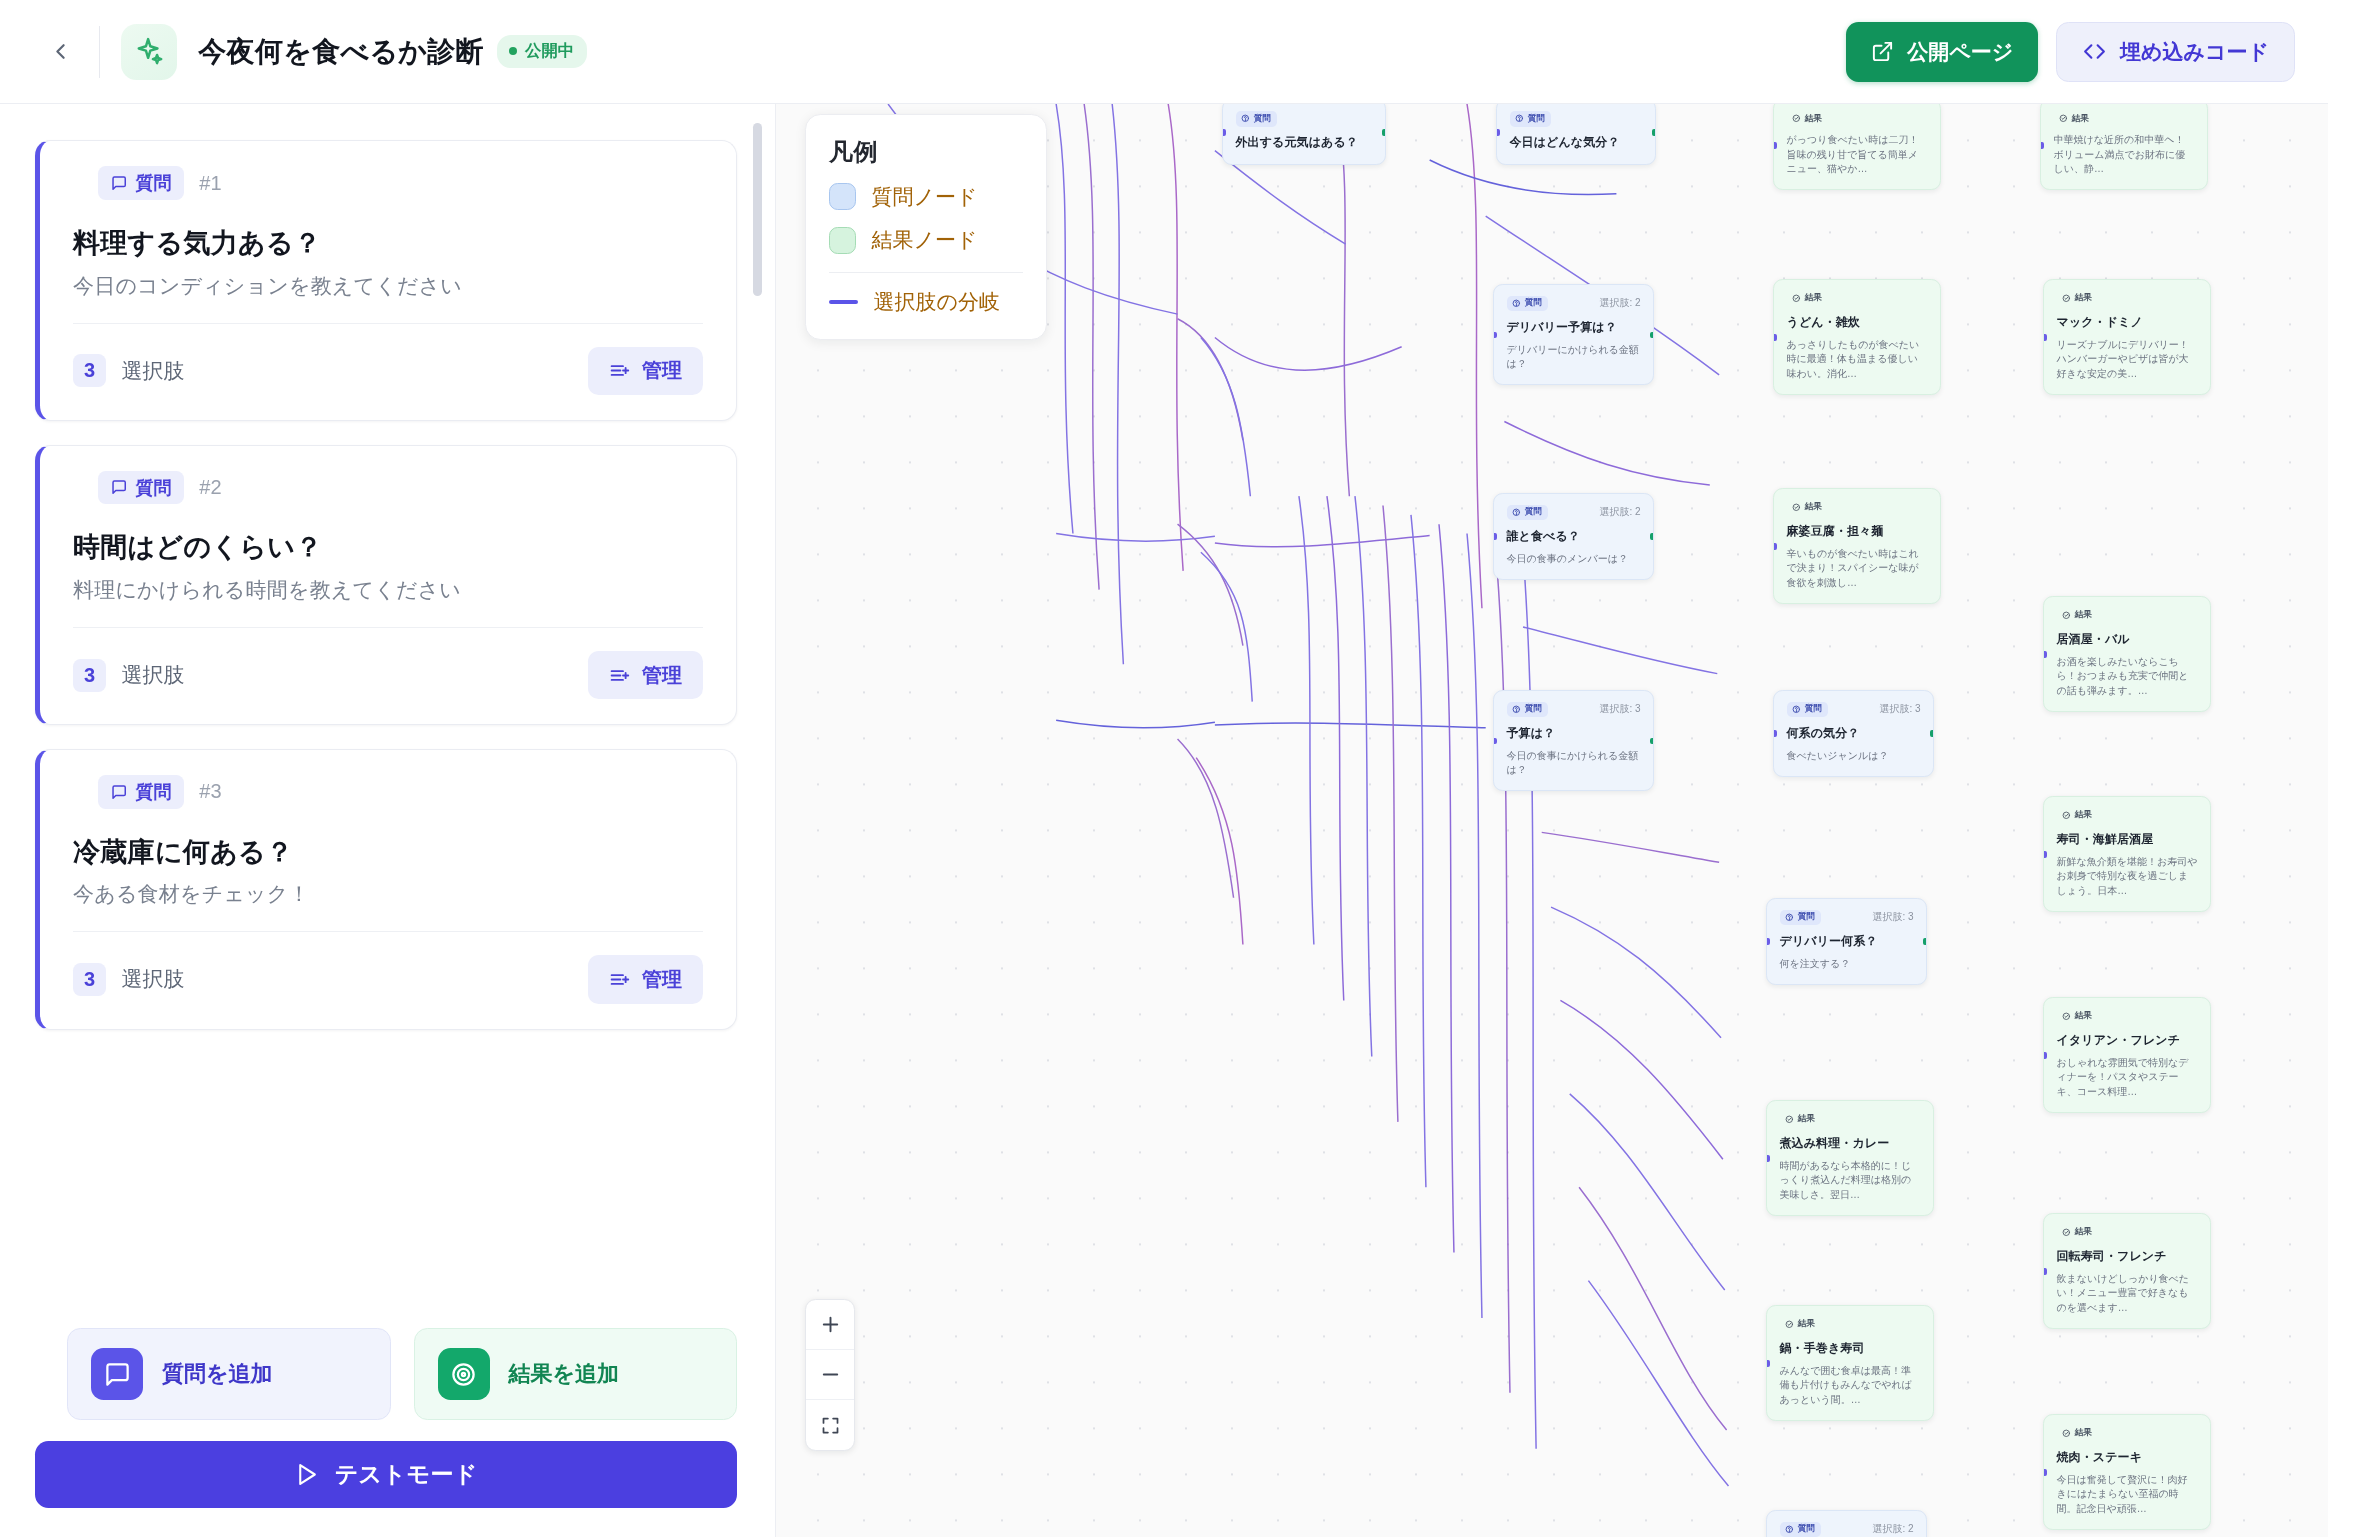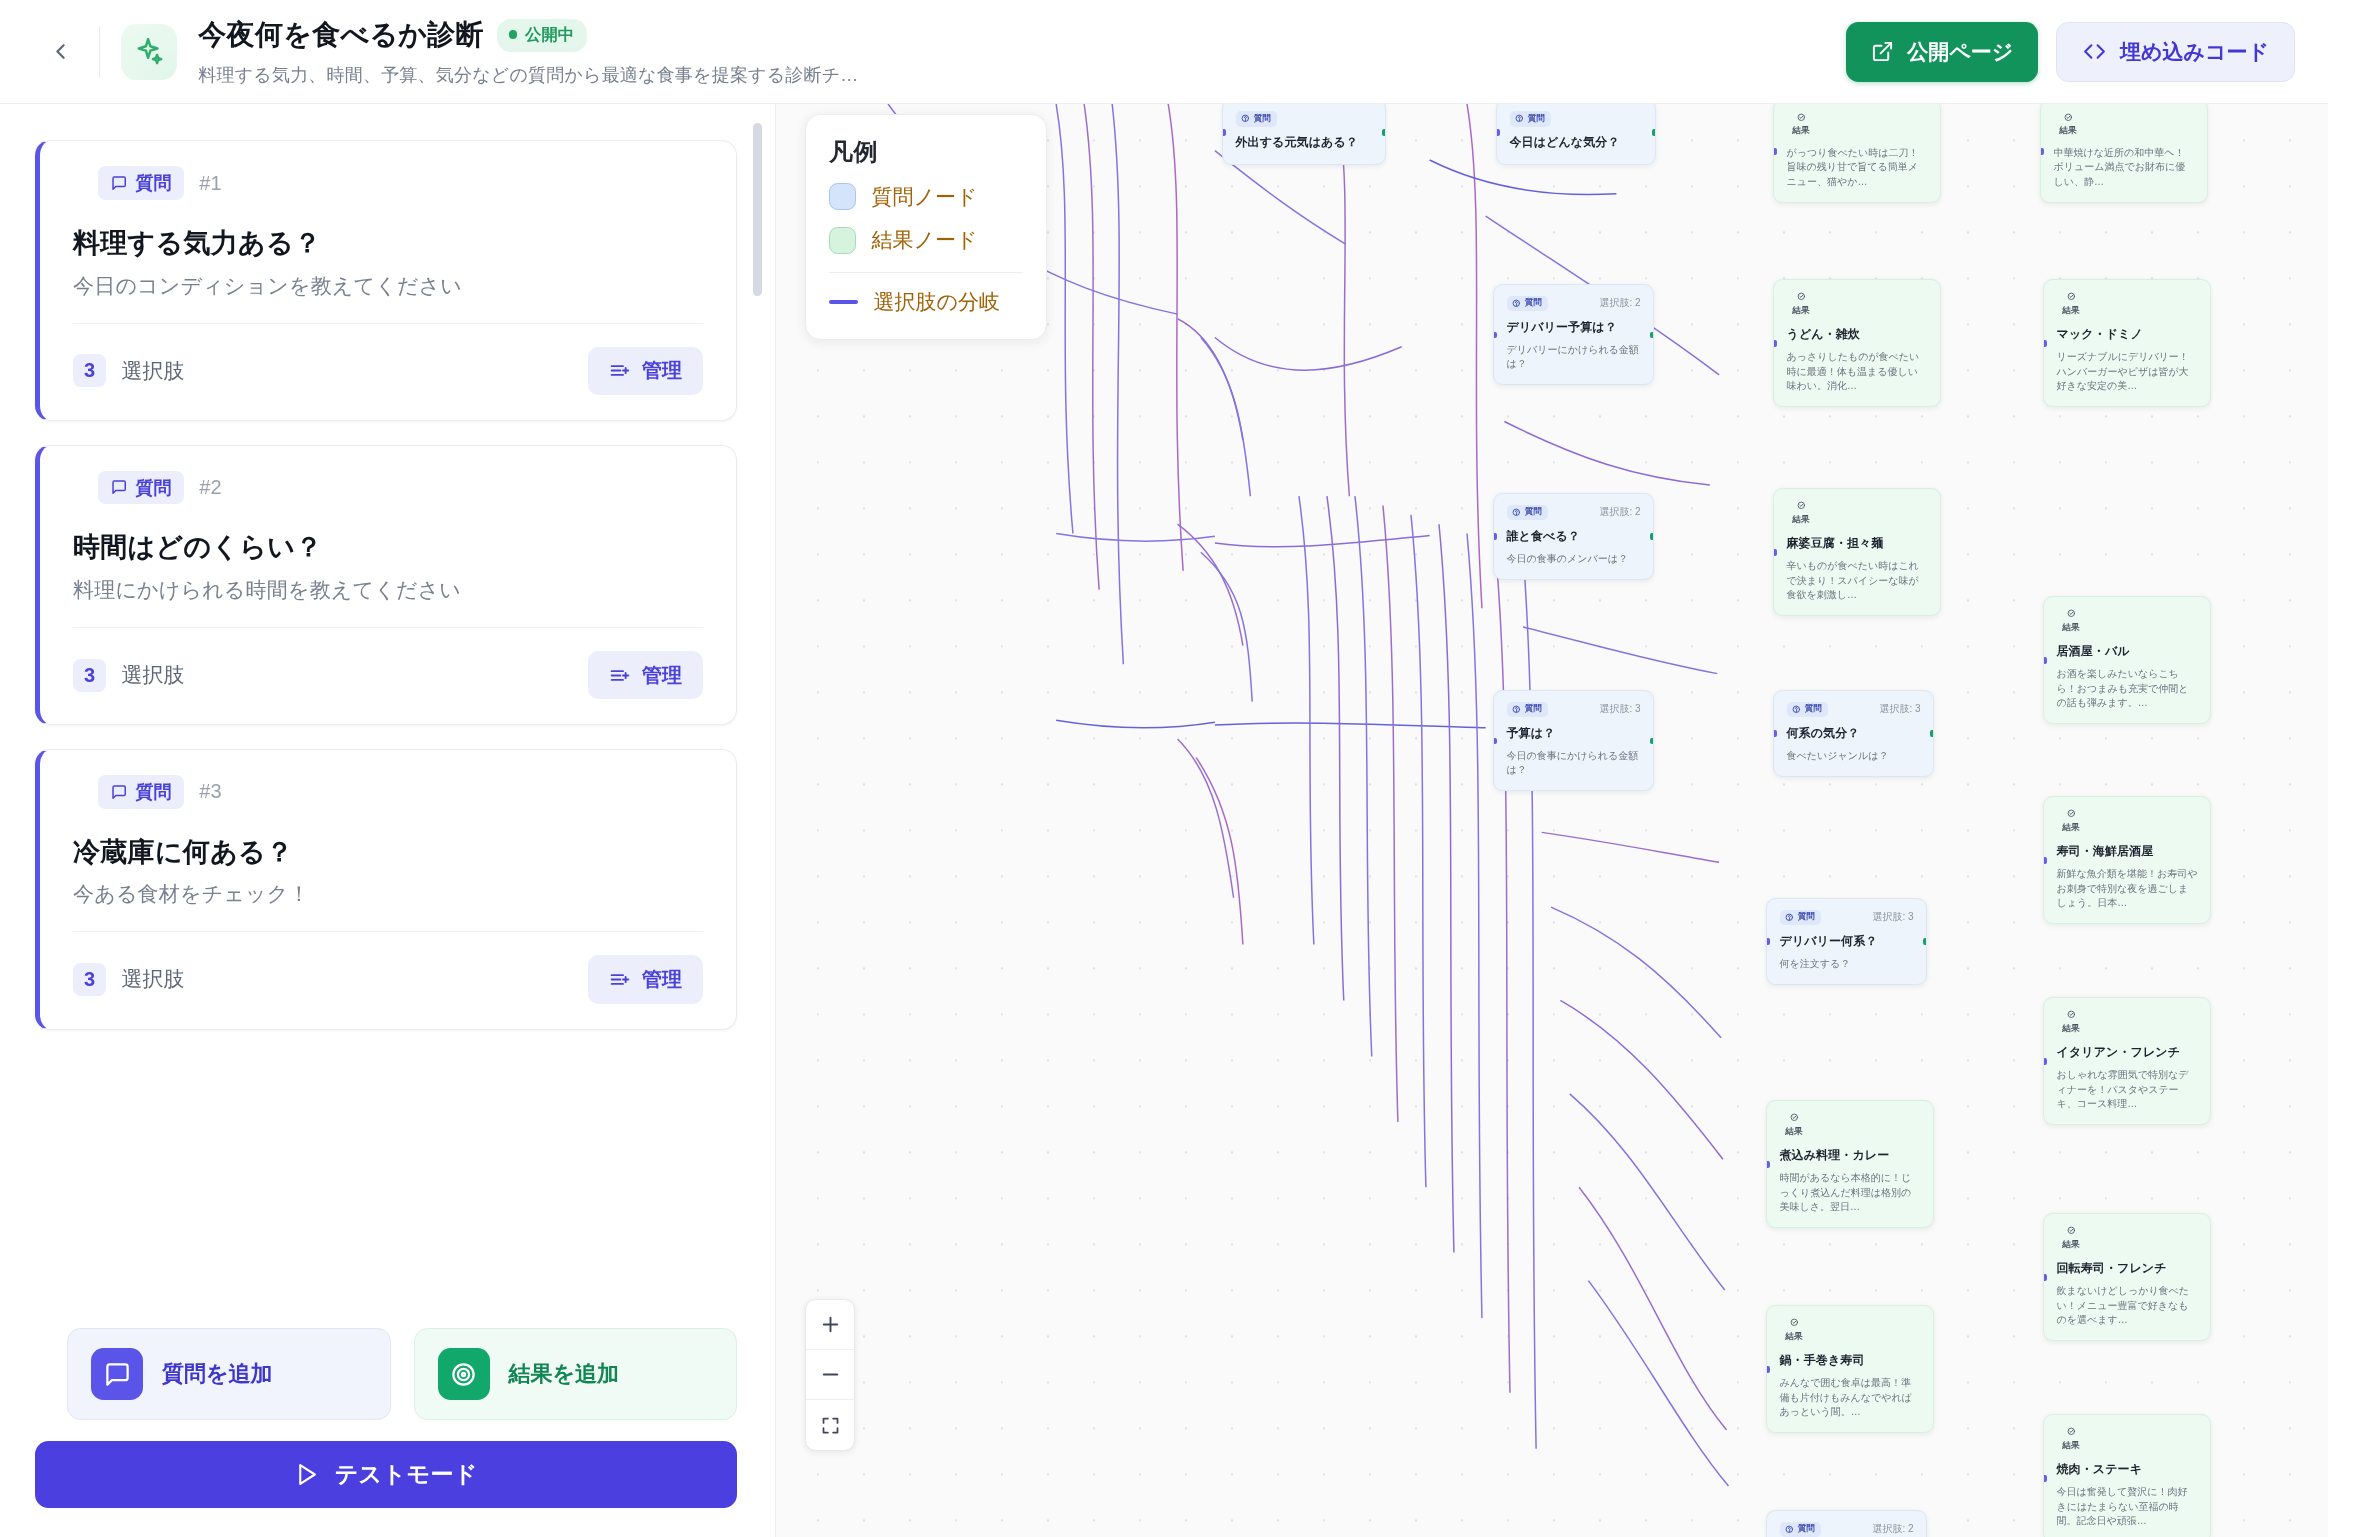--- a/index.html
+++ b/index.html
@@ -152,21 +152,21 @@
     box-shadow: 0 1.9px 5.8px rgba(18,22,31,.07); overflow: hidden;
   }
   .node-q { background: #eef4fc; border: 1px solid #dbe6f6; }
   .node-r { background: #edfaf1; border: 1px solid #d8f0e1; }
   .node-head { display: flex; align-items: center; }
   .node-tag {
     display: inline-flex; align-items: center; gap: 3.8px;
     font-size: 8.6px; font-weight: 700; padding: 1.9px 5.8px; border-radius: 4.8px;
   }
   .tag-qn { background: #dfe7fb; color: #3f4fb0; }
-  .tag-rn { background: transparent; color: #4a5563; flex-direction: column; }
+  .tag-rn { background: transparent; color: #4a5563; }
   .node-meta { margin-left: auto; font-size: 10px; color: #8a919e; }
   .node-title { font-size: 12px; font-weight: 700; color: #1d2430; margin-top: 7.7px; letter-spacing: 0.1px; }
   .node-desc { font-size: 10px; color: #6b7280; margin-top: 6.7px; line-height: 1.45; }
   .port { position: absolute; width: 6.7px; height: 6.7px; border-radius: 1.9px; }
   .port-in { left: -3.8px; top: 50%; margin-top: -2.9px; background: #6b5ce7; }
   .port-out { right: -3.8px; top: 50%; margin-top: -2.9px; background: #16a06a; }
 
   .zoom-ctl {
     position: absolute; left: 29px; bottom: 86px; width: 50px;
     background: #ffffff; border: 1px solid #e6e8ed; border-radius: 10.6px;
@@ -197,21 +197,20 @@
       </svg>
     </div>
     <div class="hdr-texts">
       <div class="hdr-title-row">
         <div class="hdr-title">今夜何を食べるか診断</div>
         <div class="status-pill">
           <span class="status-dot"></span>
           <span>公開中</span>
         </div>
       </div>
-      <div class="hdr-sub">料理する気力、時間、予算、気分などの質問から最適な食事を提案する診断チ…</div>
     </div>
     <div class="hdr-actions">
       <div class="btn btn-primary">
         <svg width="23" height="23" viewBox="0 0 24 24" fill="none" stroke="currentColor" stroke-width="2" stroke-linecap="round" stroke-linejoin="round">
           <path d="M18 13v6a2 2 0 0 1-2 2H5a2 2 0 0 1-2-2V8a2 2 0 0 1 2-2h6"></path>
           <polyline points="15 3 21 3 21 9"></polyline>
             <line x1="10" y1="14" x2="21" y2="3"></line>
         </svg>
         <span>公開ページ</span>
       </div>

